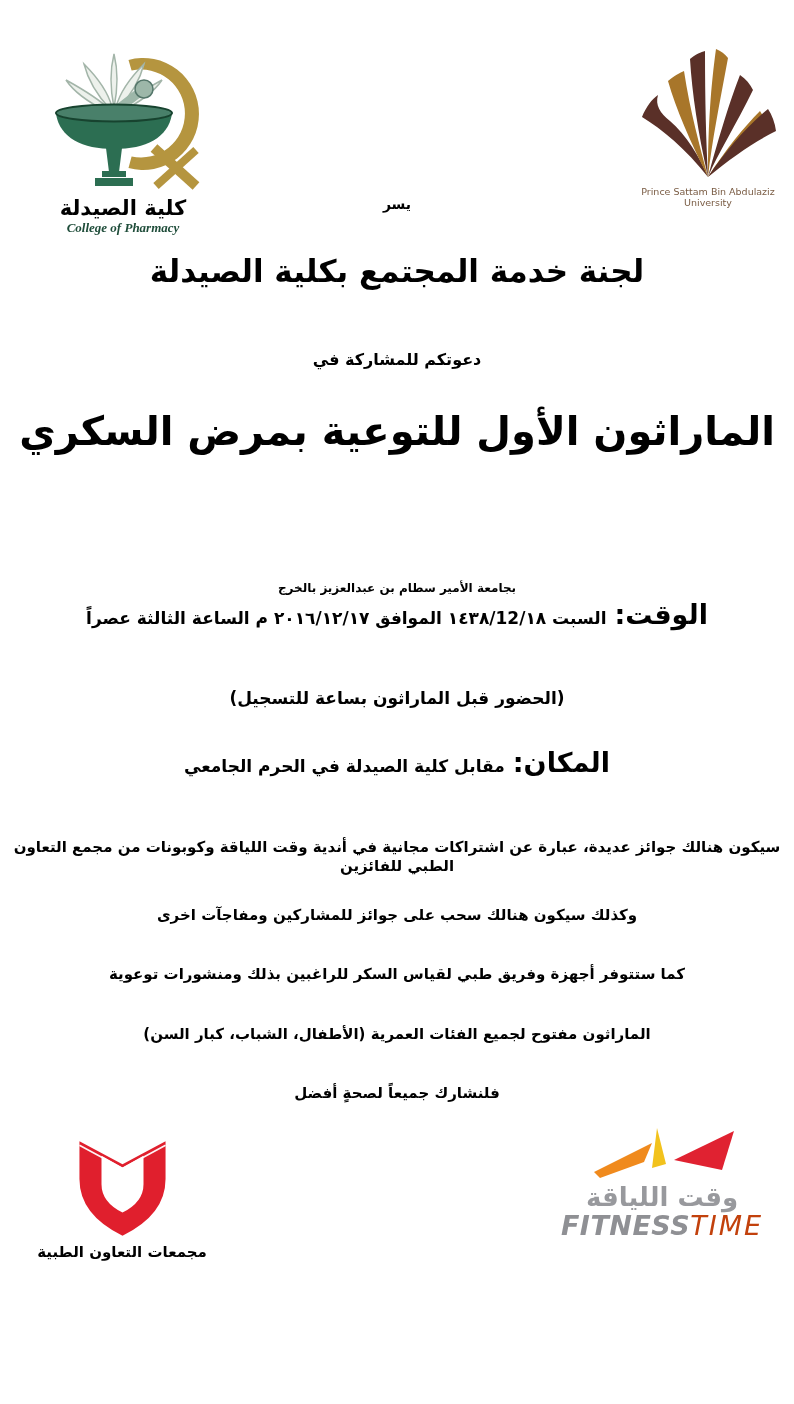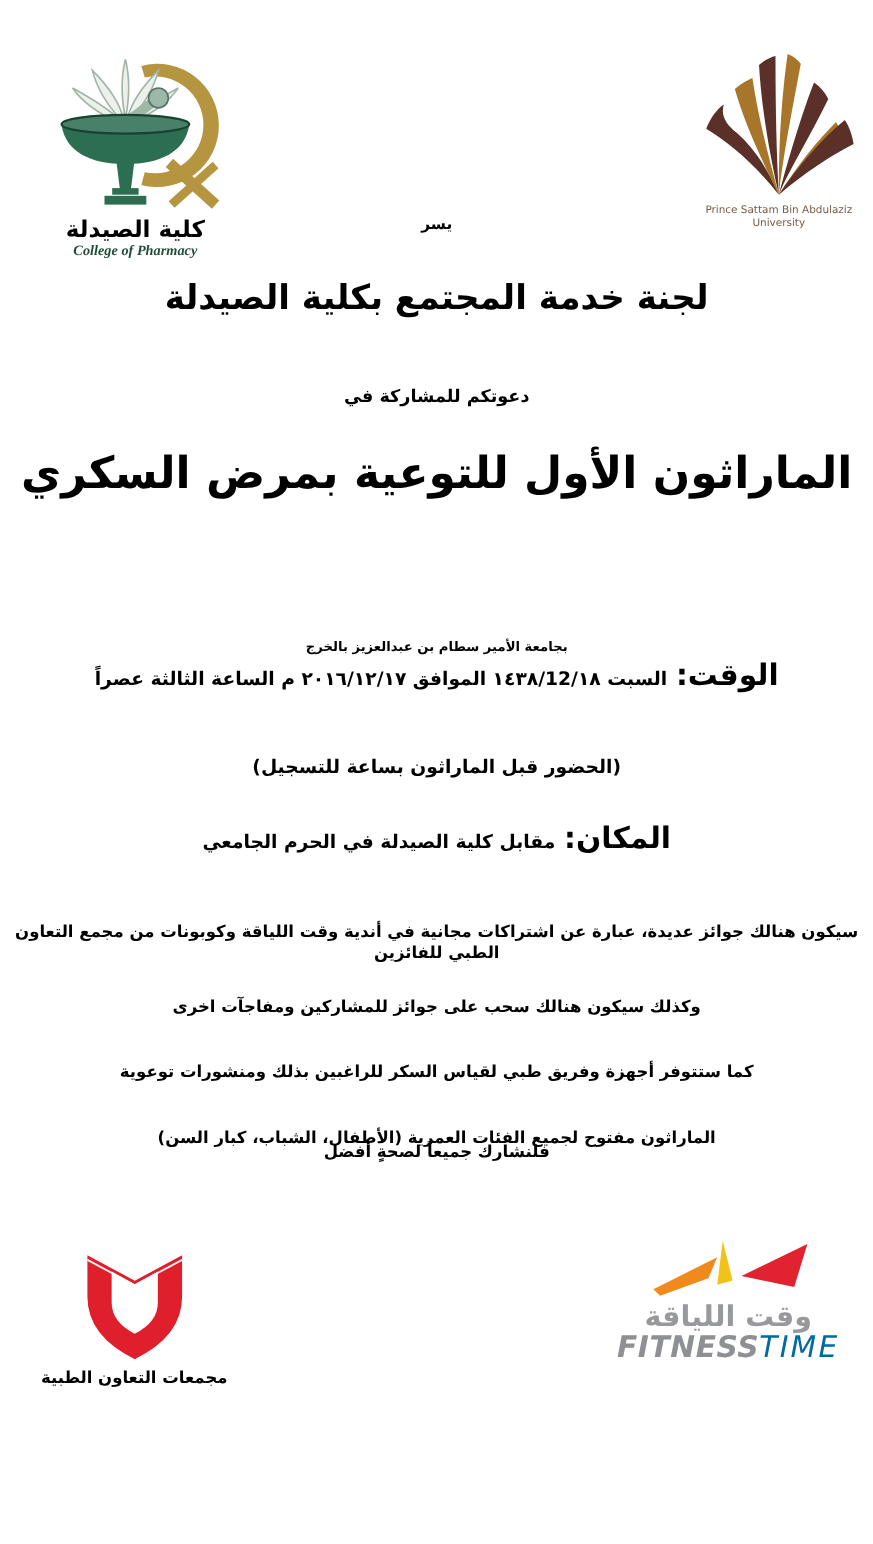--- a/index.html
+++ b/index.html
@@ -17,21 +17,21 @@
   .time,.place{display:flex;justify-content:center;align-items:baseline;gap:8px;}
   .time{top:598px;}
   .place{top:746px;}
   .big-label{font-size:27px;font-weight:bold;}
   .label-val{font-size:17px;font-weight:bold;}
   .note{top:688px;font-size:17px;}
   .prizes{top:838px;font-size:15px;}
   .draw{top:906px;font-size:15px;}
   .medical{top:965px;font-size:15px;}
   .ages{top:1025px;font-size:15px;}
-  .closing{top:1038px;font-size:15px;}
+  .closing{top:1084px;font-size:15px;}
 
   
   .logo-cop{position:absolute;left:28px;top:52px;width:190px;text-align:center;}
   .cop-ar{color:#000000;font-size:21px;font-weight:bold;margin-top:2px;}
   .cop-en{color:#1f4d3a;font-size:13px;font-weight:bold;font-style:italic;
           font-family:"Liberation Serif","DejaVu Serif",serif;}
 
   
   .logo-psau{position:absolute;left:626px;top:45px;width:164px;text-align:center;}
   .psau-ar{color:#5a3028;font-size:13.5px;font-weight:bold;margin-top:3px;}
@@ -40,21 +40,21 @@
   
   .logo-mtc{position:absolute;left:70px;top:1120px;width:105px;height:120px;}
   .mtc-caption{position:absolute;left:22px;top:1243px;width:200px;text-align:center;
                font-weight:bold;font-size:15px;}
 
   
   .logo-ft{position:absolute;left:556px;top:1126px;width:212px;text-align:center;}
   .ft-ar{color:#98999d;font-size:26px;font-weight:bold;letter-spacing:2px;margin-top:-2px;}
   .ft-en{direction:ltr;color:#8f9094;font-size:27px;font-style:italic;font-weight:bold;
          letter-spacing:0.5px;margin-top:-2px;}
-  .ft-en .light{font-weight:normal;color:#0369a1;letter-spacing:2px;}
+  .ft-en .light{font-weight:normal;color:#c2410c;letter-spacing:2px;}
 </style>
 </head>
 <body>
 
 <div class="page">
 
   <div class="logo-cop">
     <svg width="190" height="138" viewBox="0 0 190 138">
       <path d="M100.5,7.9 A56,56 0 1 1 100.5,116.1 L103.6,104.5 A44,44 0 1 0 103.6,18.5 Z" fill="#b5953f"></path>
       <path d="M126,96 L168,134" stroke="#b5953f" stroke-width="10" fill="none"></path>

